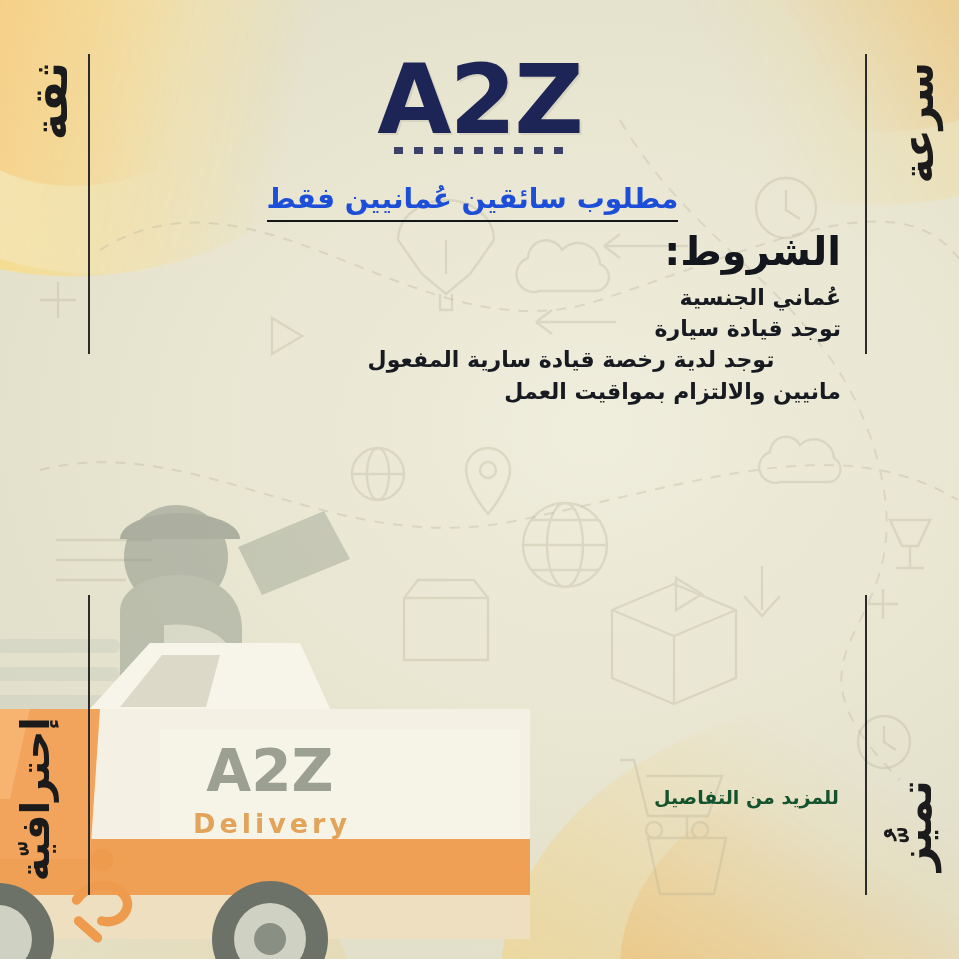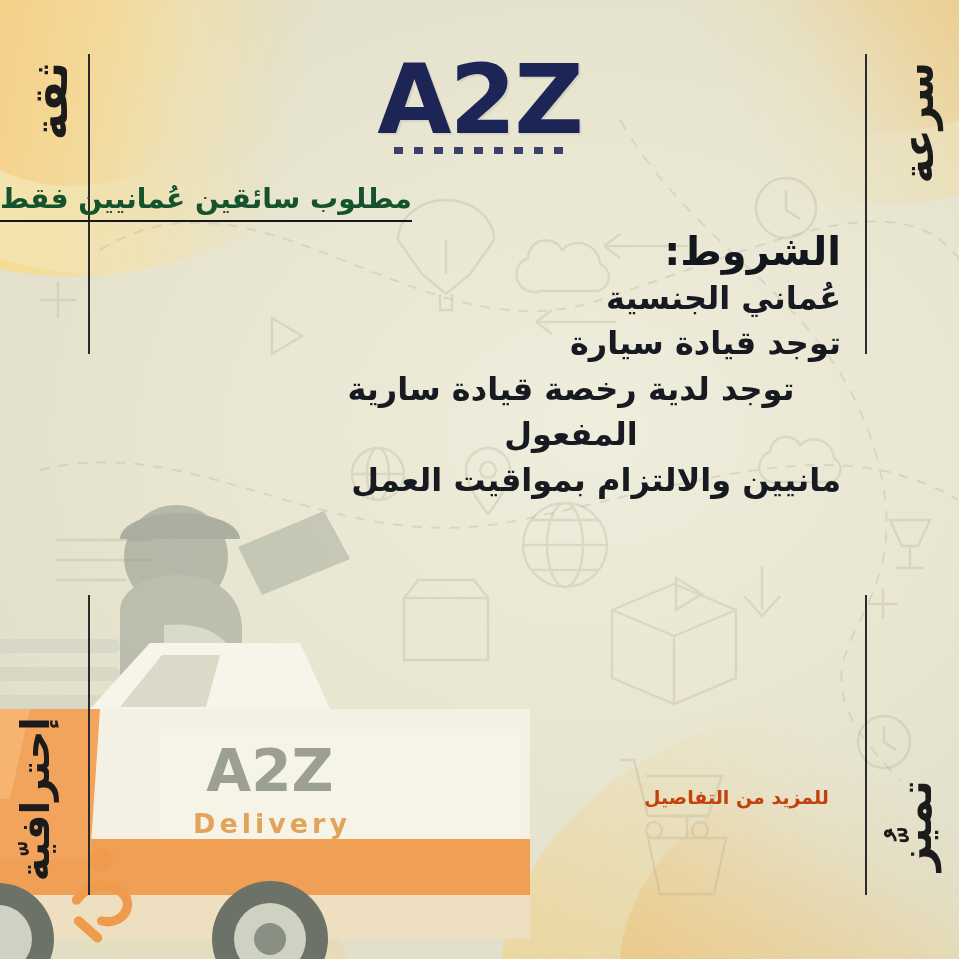--- a/index.html
+++ b/index.html
@@ -169,23 +169,23 @@
     background:
       repeating-linear-gradient(90deg,#1d2456 0 9px, rgba(0,0,0,0) 9px 20px);
     opacity: .85;
   }
 
   
   .headline {
     position: absolute;
     left: 0; right: 14px;
     top: 182px;
-    text-align: left;
+    text-align: center;
     direction: rtl;
-    color: #14532d;
+    color: #1d4ed8;
     font-size: 28px;
     font-weight: 700;
   }
   .headline span {
     border-bottom: 2px solid #14161c;
     padding-bottom: 5px;
   }
 
   
   .conditions {
@@ -193,38 +193,38 @@
     right: 118px;
     top: 228px;
     width: 540px;
     direction: rtl;
     text-align: right;
     color: #13161d;
   }
   .cond-title {
     font-size: 40px;
     font-weight: 800;
-    margin-bottom: 2px;
+    margin-bottom: 8px;
   }
   .cond-item {
-    font-size: 32px;
+    font-size: 22px;
     line-height: 1.42;
     font-weight: 600;
     color: #171a20;
   }
   .cond-item.strong { font-weight: 800; text-align: center; }
 
   
   .contact {
     position: absolute;
-    right: 130px;
+    right: 120px;
     bottom: 148px;
     direction: rtl;
     text-align: right;
-    color: #c2410c;
+    color: #14532d;
     font-weight: 700;
   }
   .contact-label { font-size: 19px; line-height: 1.5; }
   .contact-phone { font-size: 19px; letter-spacing: .5px; direction: ltr; }
 </style>
 </head>
 <body>
 
 <div id="poster">
 

